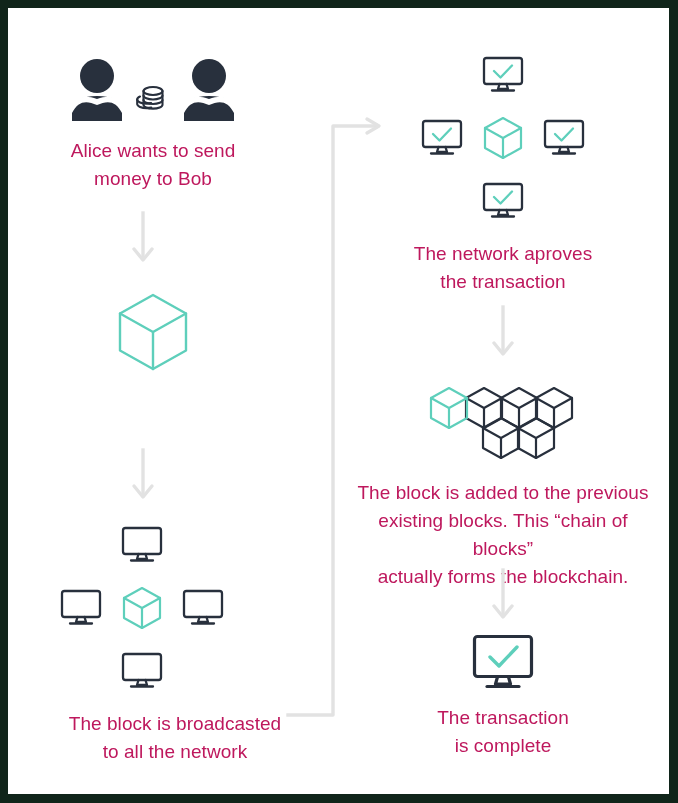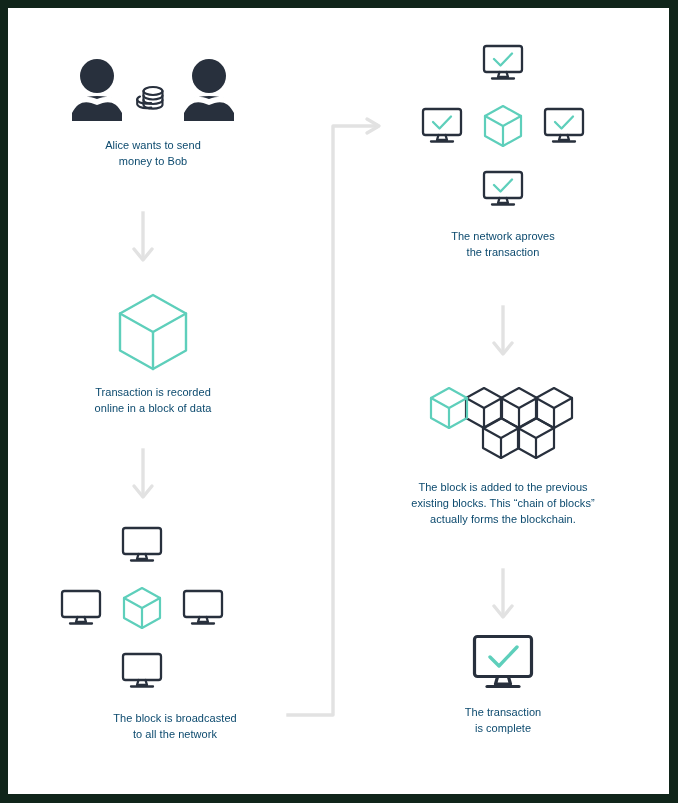--- a/index.html
+++ b/index.html
@@ -49,23 +49,23 @@
   .icon-area {
     position: relative;
     width: 100%;
     display: flex;
     align-items: center;
     justify-content: center;
   }
 
   .caption {
     margin-top: 13px;
-    font-size: 11px;
+    font-size: 19px;
     line-height: 1.47;
-    color: #0c4a6e;
+    color: #be185d;
     letter-spacing: 0.05px;
     text-align: center;
     white-space: pre-line;
   }
 
   
   .arrow-down {
     position: absolute;
     width: 26px;
     height: 54px;
@@ -147,22 +147,20 @@
           <span>
             <svg width="72" height="78" viewBox="0 0 72 78">
               <g fill="none" stroke="#5ecfbb" stroke-width="2.4" stroke-linejoin="round" stroke-linecap="round">
                 <path d="M36 2 L69 20.5 L69 57.5 L36 76 L3 57.5 L3 20.5 Z"></path>
                 <path d="M3 20.5 L36 39 L69 20.5"></path>
                 <path d="M36 39 L36 76"></path>
               </g>
             </svg>
           </span>
         </div>
-        <div class="caption">Transaction is recorded
-online in a block of data</div>
       </div>
 
       <div class="arrow-down" style="left:122px; top:440px;">
         <svg width="26" height="54" viewBox="0 0 26 54">
           <g fill="none" stroke="#e2e2e2" stroke-width="3.4" stroke-linecap="square">
             <line x1="13" y1="2" x2="13" y2="46"></line>
             <polyline points="4,38 13,49 22,38" stroke-linejoin="round" stroke-linecap="round"></polyline>
           </g>
         </svg>
       </div>
@@ -224,21 +222,21 @@
       <svg width="105" height="605" viewBox="0 0 105 605">
         <g fill="none" stroke="#e2e2e2" stroke-width="3.4" stroke-linejoin="round" stroke-linecap="square">
           <path d="M8 597 L53 597 L53 8 L95 8"></path>
           <polyline points="87,1 99,8 87,15" stroke-linecap="round"></polyline>
         </g>
       </svg>
     </div>
 
     <div class="col" id="col-right">
 
-      <div class="step" style="top:36px;">
+      <div class="step" style="top:48px;">
         <div class="node-grid" style="height:128px;">
           <span style="left:129px; top:0;">
             <svg width="42" height="38" viewBox="0 0 42 38">
               <g fill="none" stroke="#28303d" stroke-width="2.3" stroke-linejoin="round" stroke-linecap="round">
                 <rect x="2" y="2" width="38" height="26" rx="2.5"></rect>
                 <path d="M17.5 28 L16 33 L26 33 L24.5 28"></path>
                 <line x1="10" y1="34.5" x2="32" y2="34.5"></line>
               </g>
               <polyline points="12,15 18.5,21.5 30,9.5" fill="none" stroke="#5ecfbb" stroke-width="2.3" stroke-linecap="round" stroke-linejoin="round"></polyline>
             </svg>

